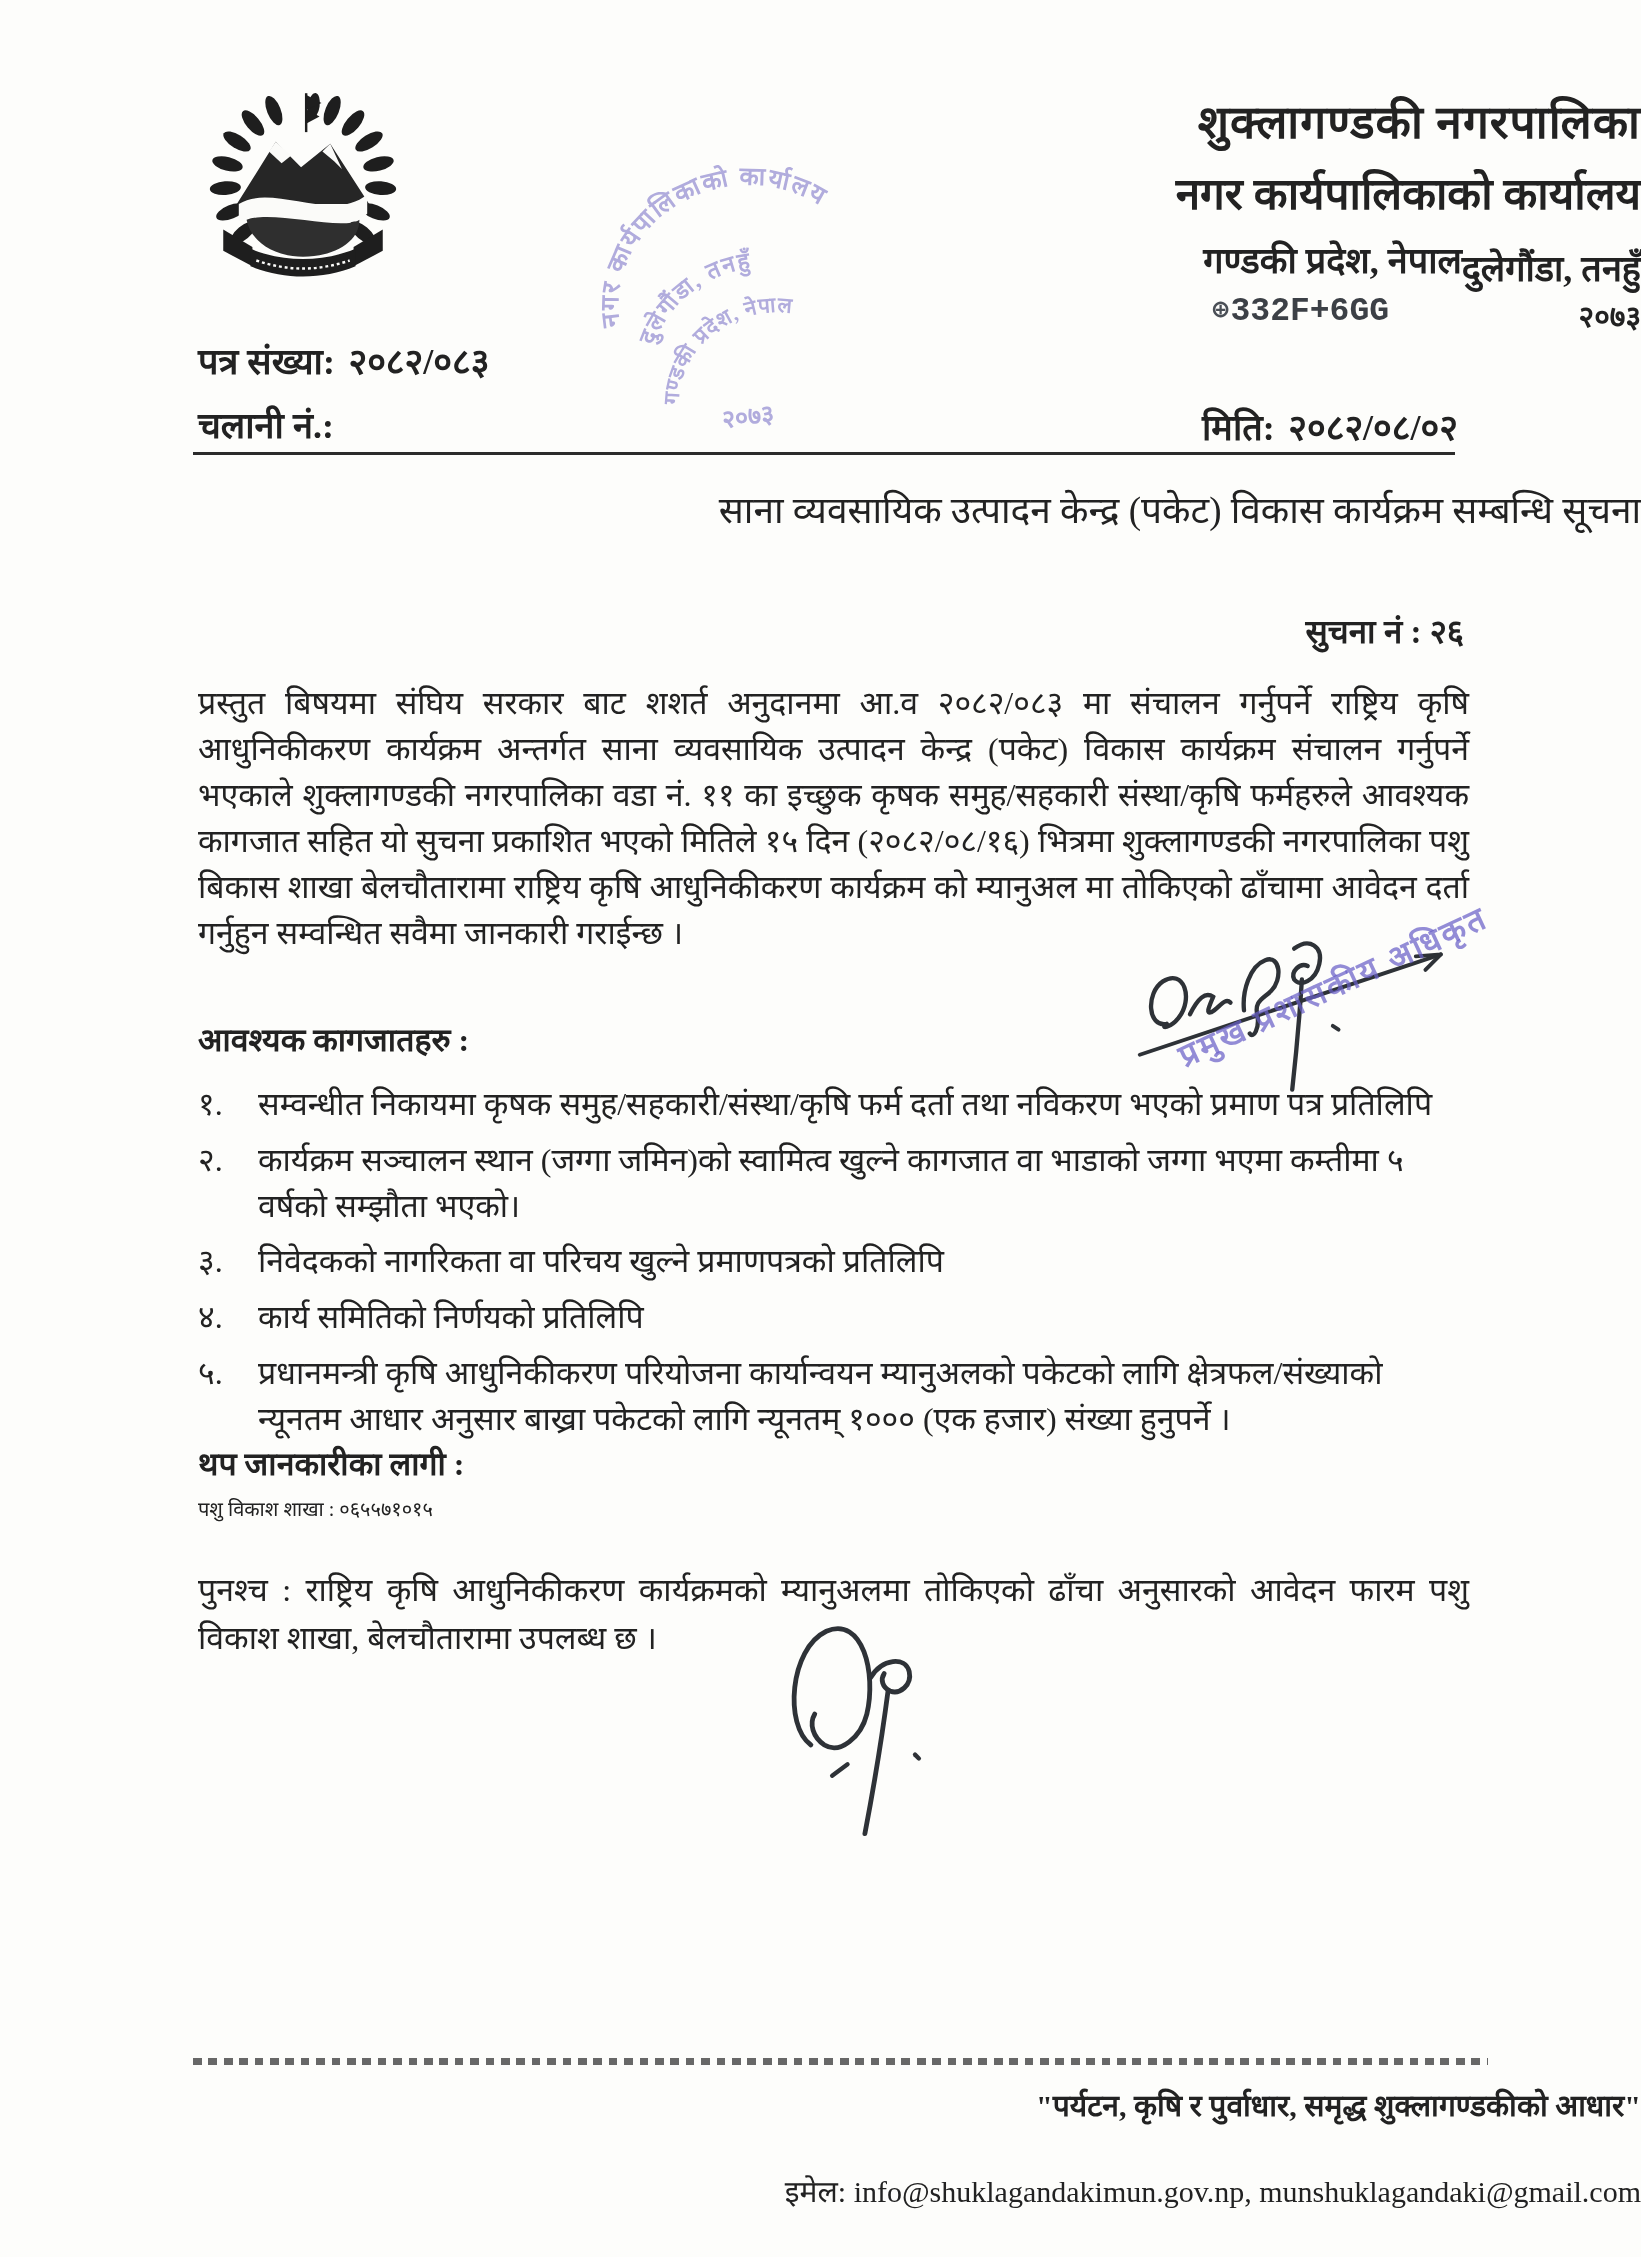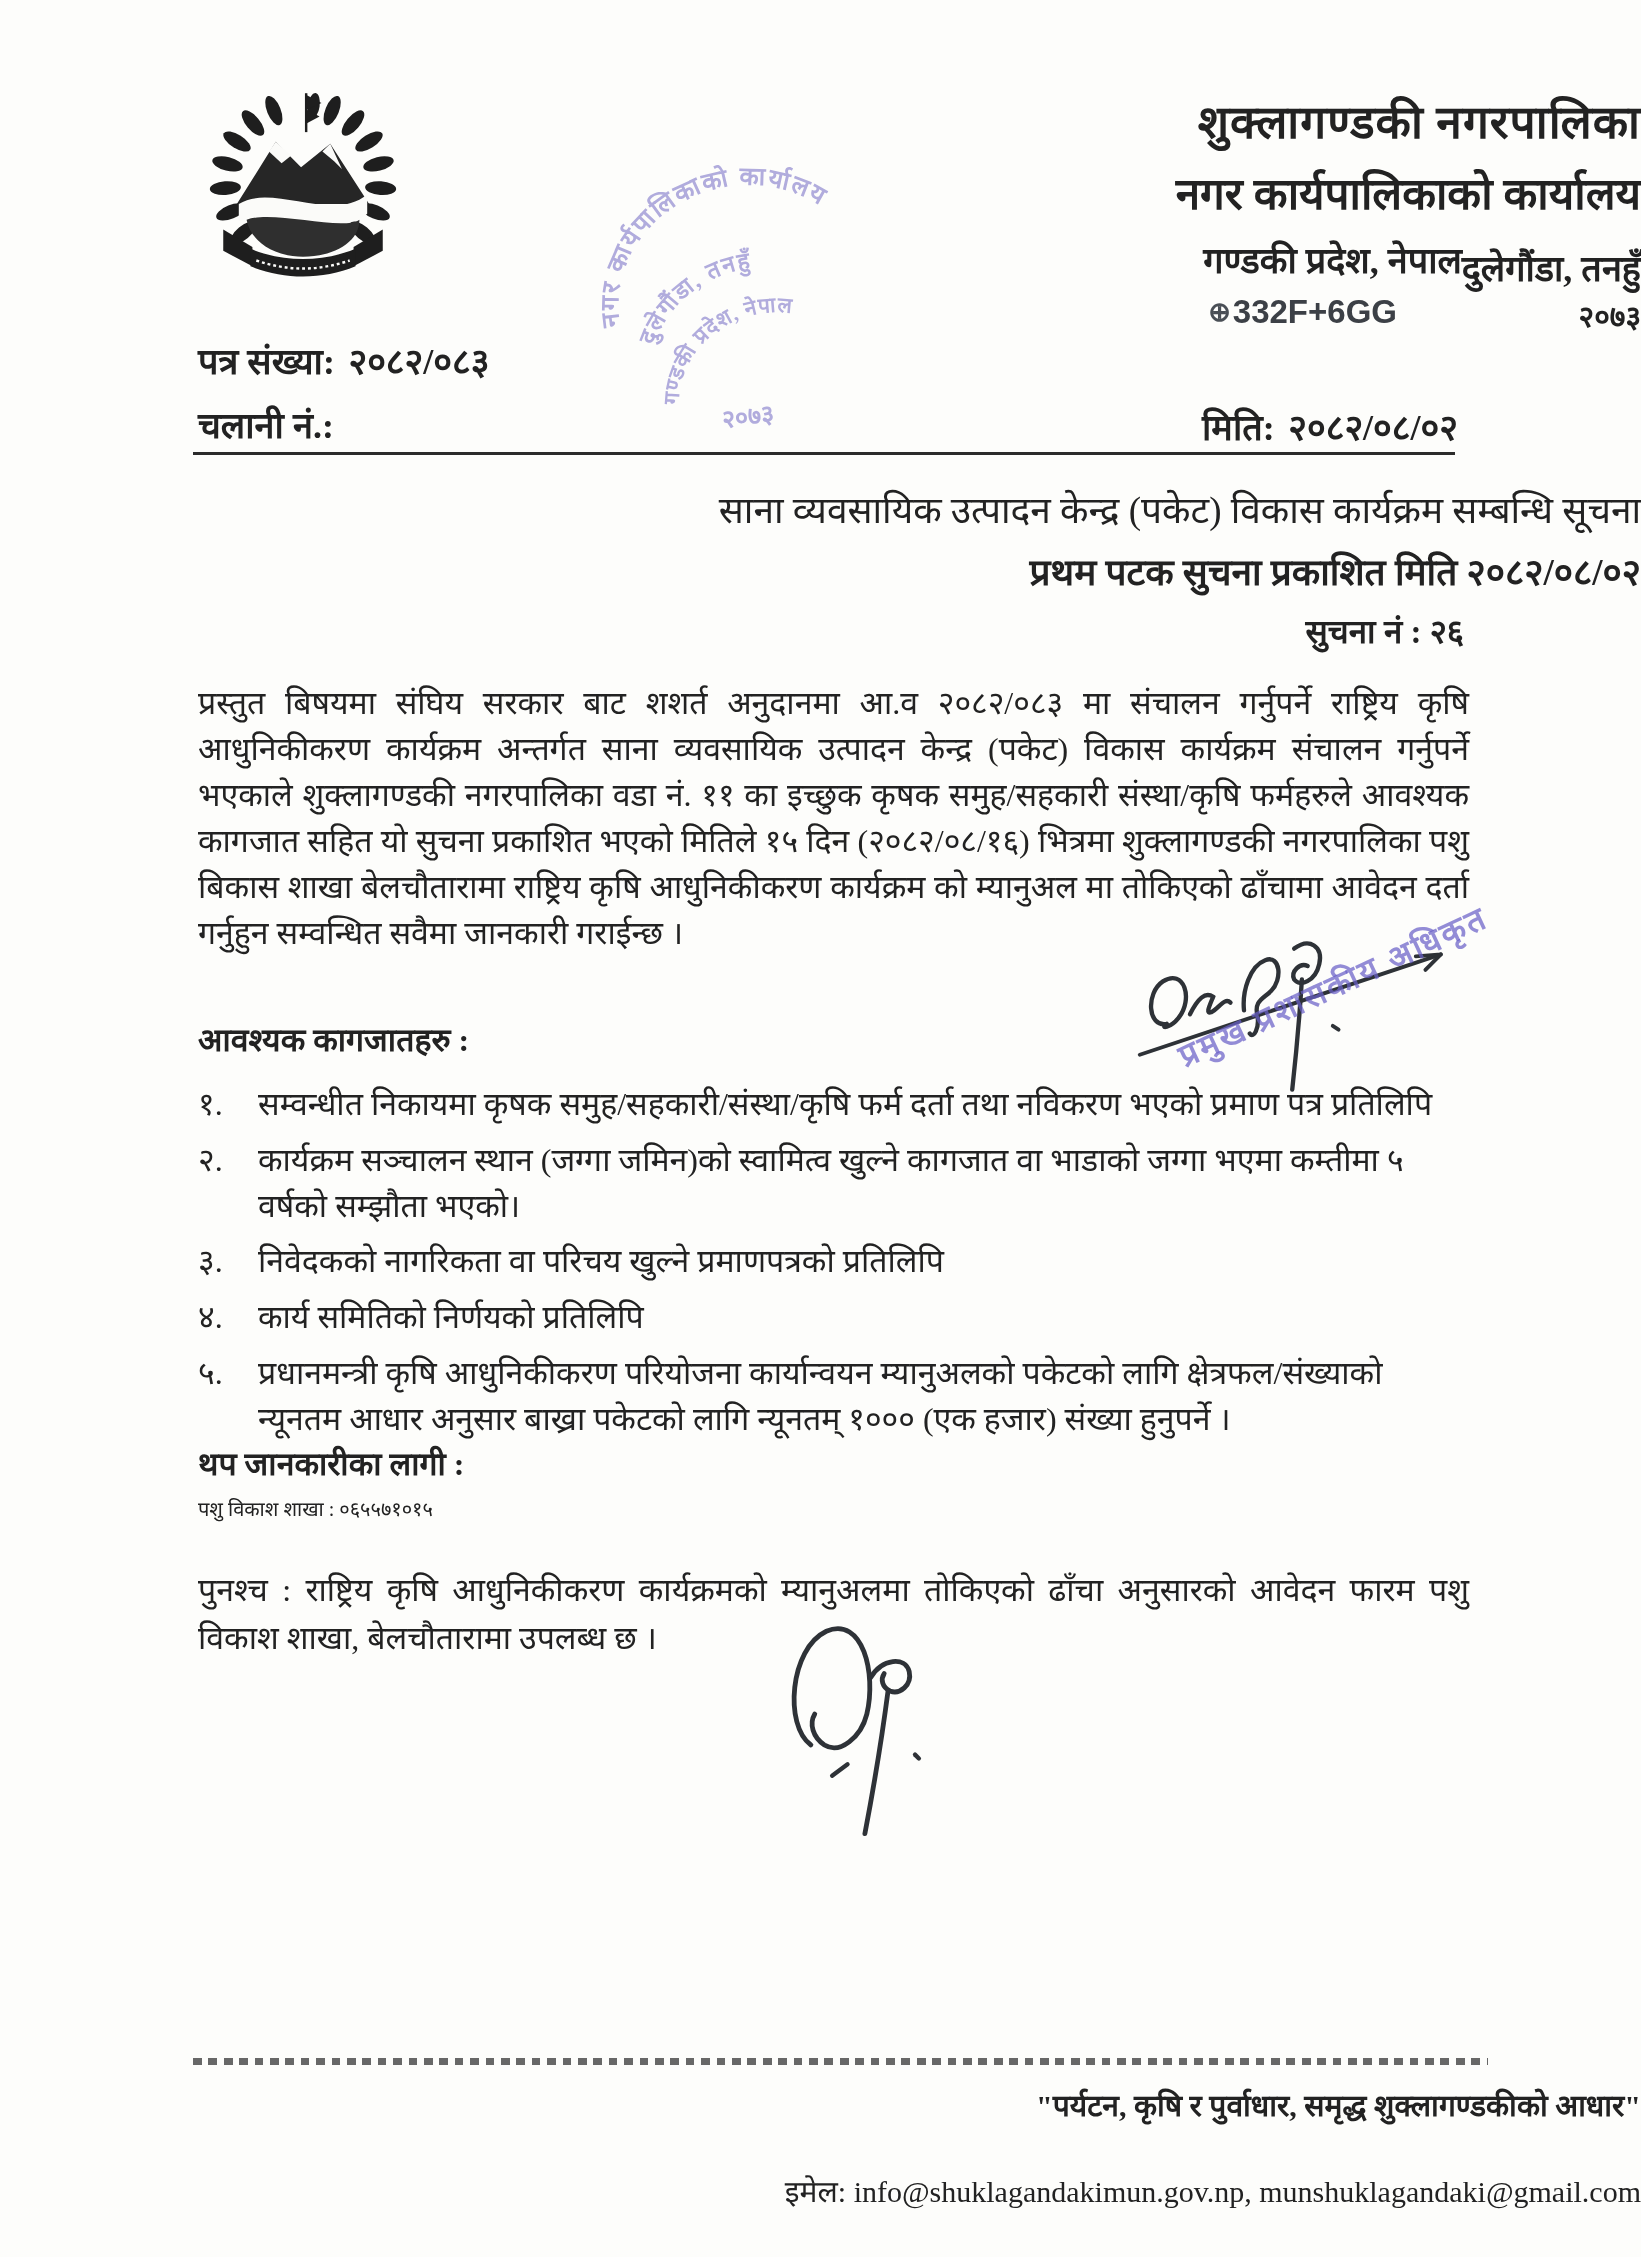--- a/index.html
+++ b/index.html
@@ -14,21 +14,21 @@
   }
   .abs{position:absolute;}
   .center{left:0;right:0;text-align:right;}
 
   
   .h-municipality{top:89px;font-size:46px;font-weight:bold;letter-spacing:1px;}
   .h-office{top:162px;font-size:44px;font-weight:bold;}
   .h-address{top:243px;font-size:36px;font-weight:bold;}
   .h-year{top:295px;font-size:30px;font-weight:bold;}
   .h-province{top:235px;right:179px;font-size:36px;font-weight:bold;text-align:right;}
-  .h-pluscode{top:293px;right:244px;font-size:33px;font-weight:bold;color:#3c4046;font-family:Liberation Sans, sans-serif;}
+  .h-pluscode{top:293px;right:252px;font-size:33px;font-weight:bold;color:#3c4046;font-family:Liberation Mono, monospace;}
   .h-pluscode .crosshair{font-size:27px;vertical-align:1.9px;margin-right:1.9px;color:#4a4f56;}
 
   .emblem{left:196px;top:85px;width:214px;height:210px;}
 
   .round-stamp{left:577px;top:127px;width:338px;height:309px;transform:rotate(-7deg);opacity:.78;}
 
   
   .meta-letter{top:336px;left:198px;font-size:36px;font-weight:bold;}
   .meta-dispatch{top:400px;left:198px;font-size:36px;font-weight:bold;}
   .meta-date{top:402px;right:183px;font-size:36px;font-weight:bold;}
@@ -164,21 +164,20 @@
   <div class="abs meta-dispatch">
     <span>चलानी नं.:</span><span class="meta-val"></span>
   </div>
   <div class="abs meta-date">
     <span>मिति:</span><span class="meta-val">२०८२/०८/०२</span>
   </div>
 
   <div class="abs top-rule"></div>
 
   <div class="abs center title1">साना व्यवसायिक उत्पादन केन्द्र (पकेट) विकास कार्यक्रम सम्बन्धि सूचना</div>
-  <div class="abs center title2">प्रथम पटक सुचना प्रकाशित मिति २०८२/०८/०२</div>
   <div class="abs notice-no">सुचना नं : २६</div>
 
   <div class="abs body-par">प्रस्तुत बिषयमा संघिय सरकार बाट शशर्त अनुदानमा आ.व २०८२/०८३ मा संचालन गर्नुपर्ने राष्ट्रिय कृषि आधुनिकीकरण कार्यक्रम अन्तर्गत साना व्यवसायिक उत्पादन केन्द्र (पकेट) विकास कार्यक्रम संचालन गर्नुपर्ने भएकाले शुक्लागण्डकी नगरपालिका वडा नं. ११ का इच्छुक कृषक समुह/सहकारी संस्था/कृषि फर्महरुले आवश्यक कागजात सहित यो सुचना प्रकाशित भएको मितिले १५ दिन (२०८२/०८/१६) भित्रमा शुक्लागण्डकी नगरपालिका पशु बिकास शाखा बेलचौतारामा राष्ट्रिय कृषि आधुनिकीकरण कार्यक्रम को म्यानुअल मा तोकिएको ढाँचामा आवेदन दर्ता गर्नुहुन सम्वन्धित सवैमा जानकारी गराईन्छ ।</div>
 
   <svg class="abs sig1" viewBox="0 0 350 200" aria-hidden="true">
     <g stroke="#2e3237" stroke-width="4.5" fill="none" stroke-linecap="round">
       <path d="M38 118 C18 122 16 86 34 74 C56 60 66 92 50 112 C42 122 30 124 38 118"></path>
       <path d="M62 108 C70 92 78 84 86 90 C82 100 78 108 84 106 C92 102 98 90 104 96"></path>
       <path d="M118 104 C116 84 124 58 140 52 C156 46 158 72 146 84 C138 92 128 94 132 110 C134 122 128 134 124 128"></path>
       <path d="M170 40 C186 28 200 38 196 56 C192 74 176 80 170 72 C166 64 176 54 184 58"></path>

